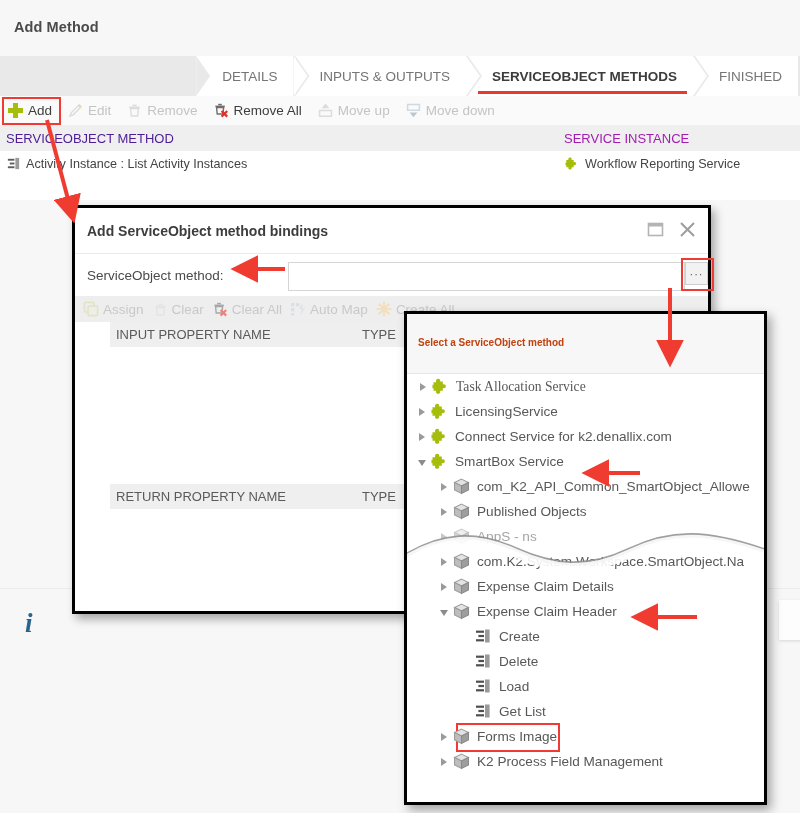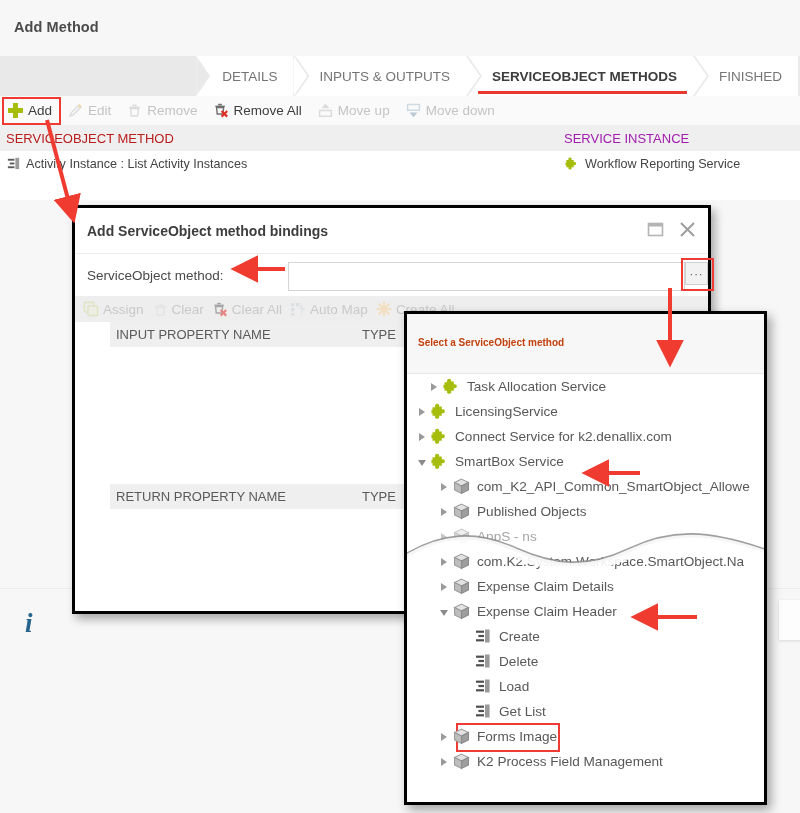--- a/index.html
+++ b/index.html
@@ -71,21 +71,21 @@
   .tb-item.boxed{border:2px solid #ef3b34;padding:0 7px 0 3px;height:24px;margin-left:2px;}
   .tb-ico{width:17px;height:17px;margin-right:4px;flex:0 0 auto;position:relative;}
   
   .ico-pencil svg,.tb-ico svg{display:block;}
 
   
   .grid-head{
     position:absolute;left:0;top:125px;width:800px;height:26px;
     background:#efefef;border-bottom:1px solid #e0e0e0;
   }
-  .gh-col1{position:absolute;left:6px;top:6px;font-size:13px;color:#b91c1c;}
+  .gh-col1{position:absolute;left:6px;top:6px;font-size:13px;color:#4c1d95;}
   .gh-col2{position:absolute;left:564px;top:6px;font-size:13px;color:#a21caf;}
 
   .grid-row{
     position:absolute;left:0;top:151px;width:800px;height:27px;background:#ffffff;
   }
   .gr-c1{position:absolute;left:6px;top:5px;display:flex;align-items:center;font-size:12.6px;color:#444;}
   .gr-c2{position:absolute;left:564px;top:5px;display:flex;align-items:center;font-size:12.6px;color:#444;}
   .grid-rest{position:absolute;left:0;top:178px;width:800px;height:22px;background:#ffffff;}
 
   .lower-pane{position:absolute;left:0;top:200px;width:800px;height:400px;background:#f7f7f7;}
@@ -382,21 +382,21 @@
       <div class="th2">TYPE</div>
     </div>
     <div class="tbl-body returns"></div>
   </div>
 
   <div class="popup">
     <div class="popup-head">
       <div class="popup-title">Select a ServiceObject method</div>
     </div>
     <div class="tree" id="tree">
-        <div class="tnode" style="padding-left: 20px;">
+        <div class="tnode" style="padding-left: 9px; font-family: Liberation Serif, serif;">
           <span class="twist collapsed">
             <i></i>
           </span>
           <span class="tico"><svg width="19" height="19" viewBox="0 0 16 16">
               <path d="M6 1.4c1.05 0 1.8.72 1.8 1.55 0 .33-.1.62-.25.86h2.4v2.45c.25-.14.55-.22.88-.22.94 0 1.67.75 1.67 1.7s-.73 1.7-1.67 1.7c-.33 0-.63-.08-.88-.22v2.45H7.55c.15.24.25.53.25.86 0 .83-.75 1.52-1.8 1.52s-1.8-.69-1.8-1.52c0-.33.1-.62.25-.86H2.1V9.27c-.25.14-.55.22-.88.22V6.6c.33 0 .63.08.88.22V4.37h2.35c-.15-.24-.25-.53-.25-.86C4.2 2.12 4.95 1.4 6 1.4z" fill="#a6bd0b"></path>
             </svg></span>
           <span class="tlabel">Task Allocation Service</span>
         </div>
         <div class="tnode" style="padding-left: 8px;">
           <span class="twist collapsed">

